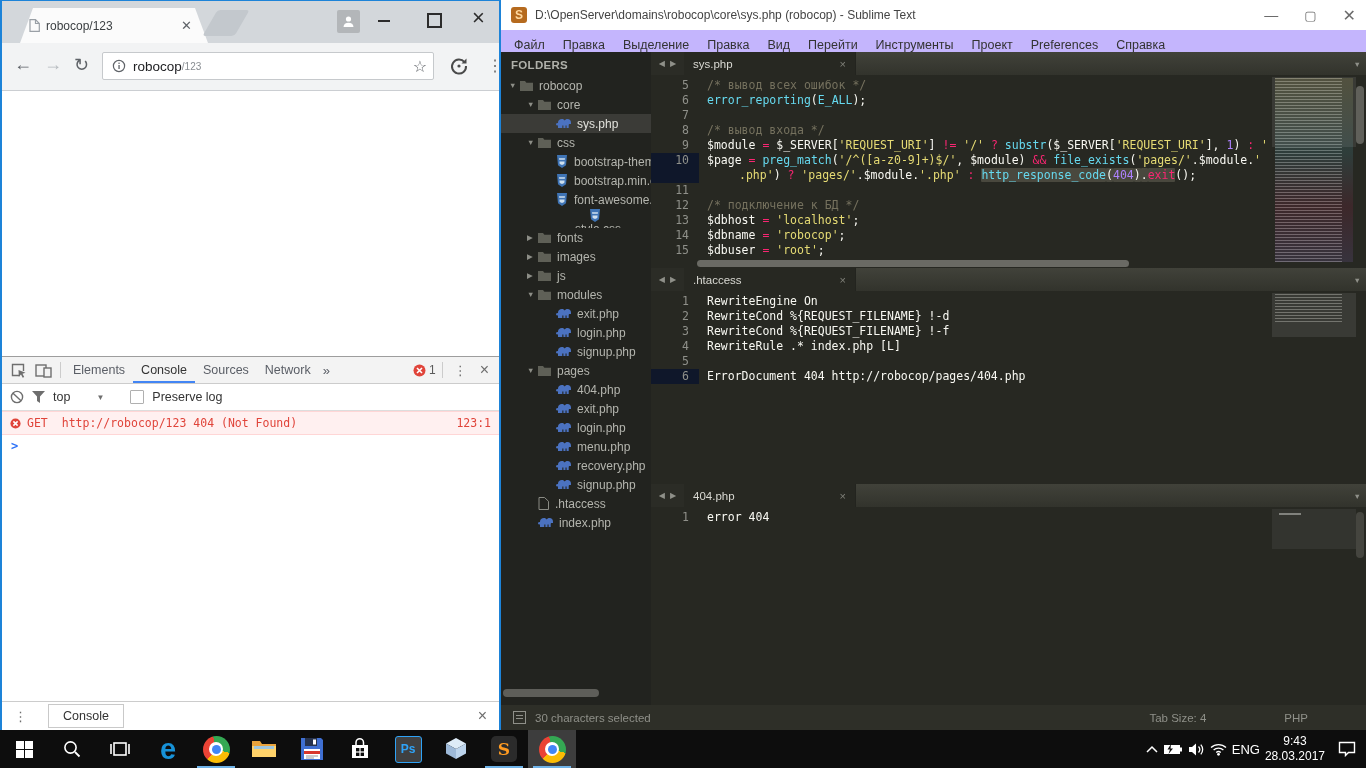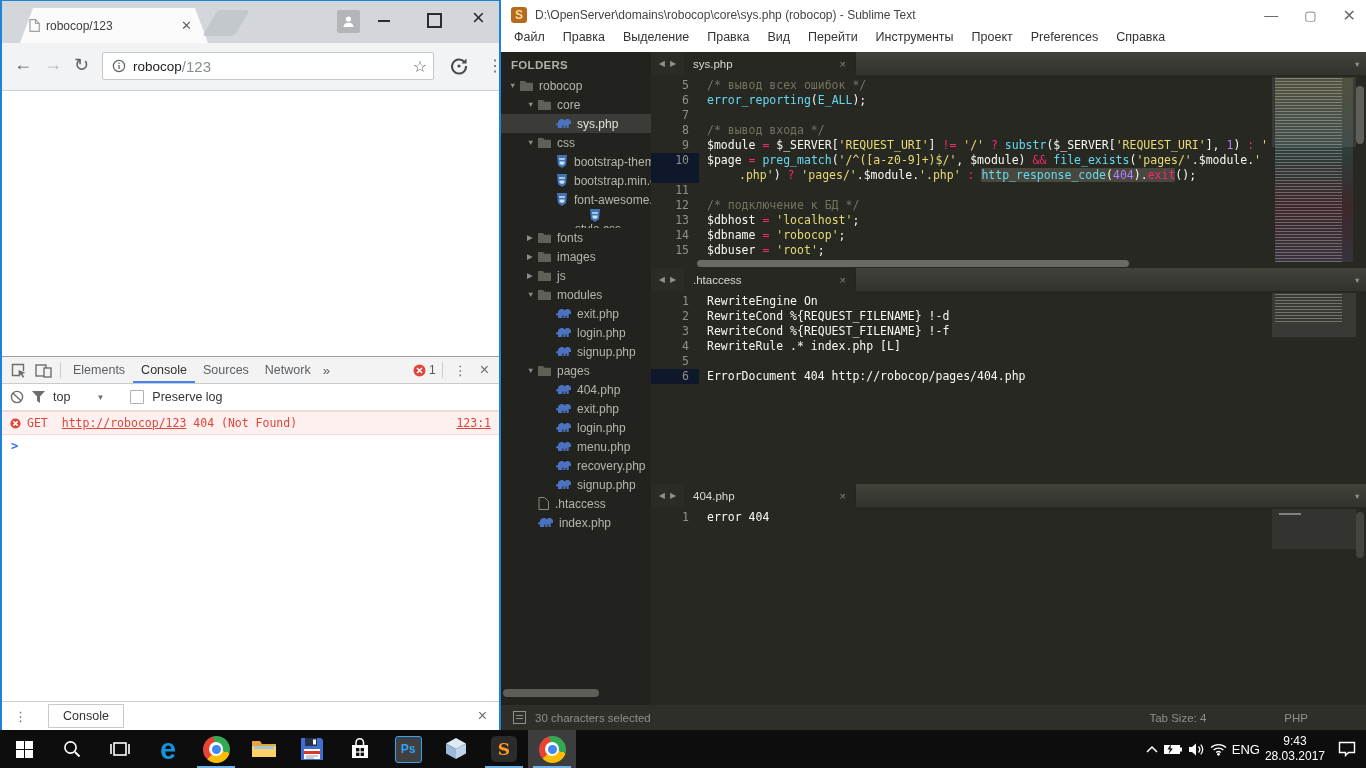--- a/index.html
+++ b/index.html
@@ -22,54 +22,54 @@
     display:flex;align-items:center;justify-content:center;}
   .win-min{position:absolute;left:376px;top:19px;width:12px;border-top:2px solid #2c2c2c;}
   .win-max{position:absolute;left:425px;top:12px;width:11px;height:11px;border:2px solid #2c2c2c;}
   .win-close-c{position:absolute;left:470px;top:4px;font-size:22px;color:#2c2c2c;font-weight:400;}
 
   .ctoolbar{position:relative;height:47px;background:#f2f3f4;border-bottom:1px solid #cbced2;}
   .nav-ic{position:absolute;top:11px;font-size:18px;color:#5f6368;}
   .omnibox{position:absolute;left:100px;top:9px;width:332px;height:28px;background:#fff;
     border:1px solid #c6c9cc;border-radius:2px;display:flex;align-items:center;box-sizing:border-box;padding:0 6px;}
   .url-host{font-size:13.5px;color:#202124;}
-  .url-path{font-size:15px;color:#878c91;}
+  .url-path{font-size:10px;color:#878c91;}
   .star{margin-left:auto;font-size:16px;color:#5f6368;}
   .page-area{height:265px;background:#fff;}
 
   
   .devtools{border-top:1px solid #9d9d9d;background:#fff;}
   .dt-toolbar{height:26px;background:#f3f3f3;border-bottom:1px solid #ccc;display:flex;align-items:center;padding:0 4px;}
   .dt-sep{width:1px;height:16px;background:#ccc;margin:0 4px;}
   .dt-tab{font-size:12.5px;color:#5a5e66;padding:5px 8px 4px;border-bottom:2px solid transparent;}
   .dt-tab.active{color:#333;border-bottom:2px solid #4285f4;}
   .dt-more{font-size:13px;color:#5a5e66;padding:0 4px;}
   .dt-badge{display:flex;align-items:center;gap:3px;margin-left:auto;font-size:12px;color:#5a5a5a;padding-right:2px;}
   .dots{color:#6e6e6e;font-size:13px;padding:0 7px;letter-spacing:0;}
   .xclose{color:#6e6e6e;font-size:16px;padding:0 6px;}
   .dt-filter{height:26px;border-bottom:1px solid #ddd;display:flex;align-items:center;padding:0 8px;gap:8px;}
   .ctx-sel{font-size:12.5px;color:#333;display:flex;align-items:center;gap:26px;}
   .caret{font-size:8px;color:#6e6e6e;}
   .cbox{width:12px;height:12px;border:1px solid #b0b0b0;background:#fff;border-radius:1px;margin-left:18px;}
   .cbox-label{font-size:12.5px;color:#333;}
   .dt-error{height:22px;background:#fff0f0;border-bottom:1px solid #ffd6d6;border-top:1px solid #ffd6d6;
     display:flex;align-items:center;padding:0 8px;font-family:"DejaVu Sans Mono",monospace;font-size:11.5px;color:#e0443a;gap:6px;}
-  .dt-error a{color:#e0443a;text-decoration:underline;padding-left:7px;}
+  .dt-error a{color:#e0443a;padding-left:7px;}
   .dt-prompt{height:22px;display:flex;align-items:center;padding:0 9px;font-family:"DejaVu Sans Mono",monospace;
     font-size:12px;color:#2d72f8;font-weight:bold;}
   .drawer{position:absolute;left:0;right:0;bottom:0;height:28px;background:#fff;border-top:1px solid #ccc;
     display:flex;align-items:center;}
   .drawer-tab{border:1px solid #c9c9c9;background:#fff;font-size:12.5px;color:#333;padding:4px 14px;margin-left:14px;}
 
   
   #sublime-window{left:501px;top:0;width:865px;height:730px;background:#272822;}
   .stitlebar{height:30px;background:#fff;display:flex;align-items:center;padding:0 10px;gap:8px;}
   .stitle-text{font-size:12px;color:#444;flex:1;white-space:nowrap;overflow:hidden;}
   .sctl{color:#6b6b6b;margin-left:18px;font-size:14px;}
-  .smenubar{height:22px;background:#ffffff;display:flex;align-items:flex-start;padding-left:4px;}
+  .smenubar{height:22px;background:#c4b5fd;display:flex;align-items:flex-end;padding-left:4px;}
   .menu-item{font-size:12.5px;color:#333;padding:0 9px;}
   .smain{position:absolute;top:52px;left:0;right:0;bottom:25px;display:flex;overflow:hidden;}
 
   .sidebar{width:150px;min-width:150px;background:#22231f;position:relative;overflow:hidden;}
   .sb-header{font-size:11.5px;font-weight:bold;color:#b0b1aa;padding:7px 0 5px 10px;letter-spacing:.3px;}
   .tree-row{height:19px;display:flex;align-items:center;font-size:12px;color:#b4b5ae;white-space:nowrap;overflow:hidden;}
   .tree-row.selected{background:#3b3b37;color:#e2e2dc;}
   .tr-arrow{width:11px;font-size:7.5px;color:#8d8e87;text-align:left;flex:none;}
   .tr-icon{margin-right:6px;flex:none;}
   .sb-hscroll{position:absolute;left:2px;bottom:8px;width:96px;height:8px;background:#5e5e59;border-radius:4px;}

